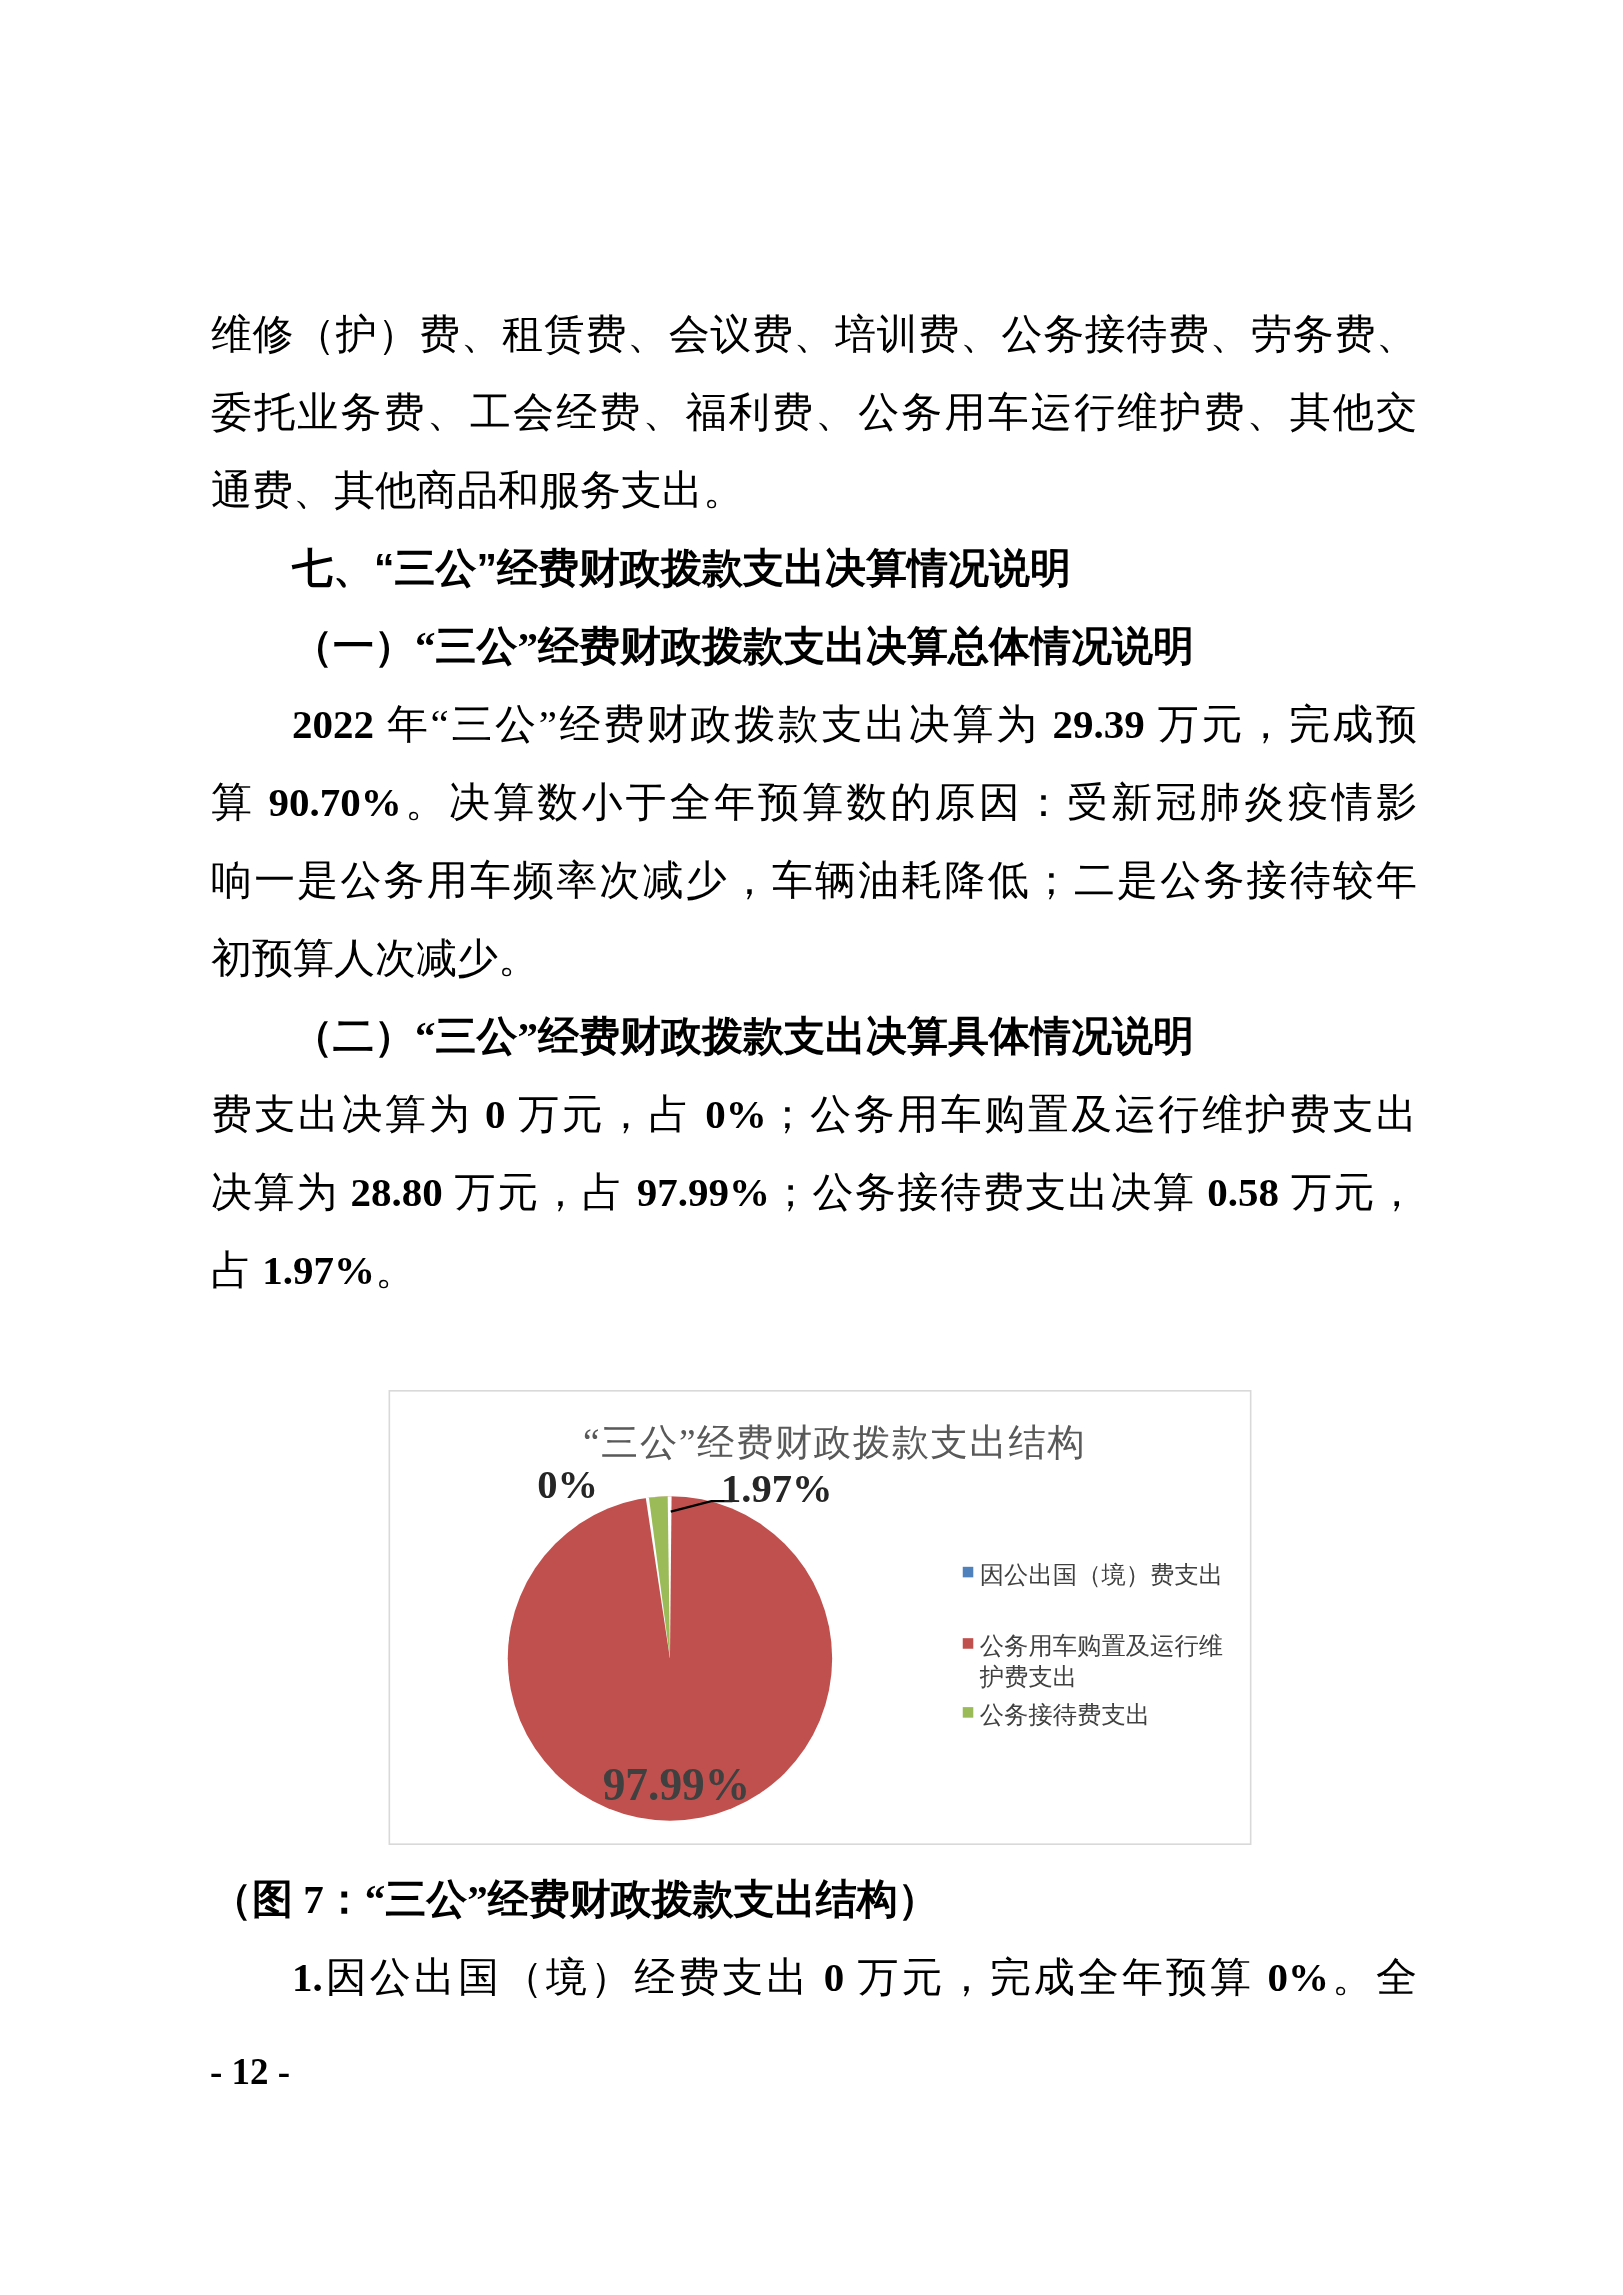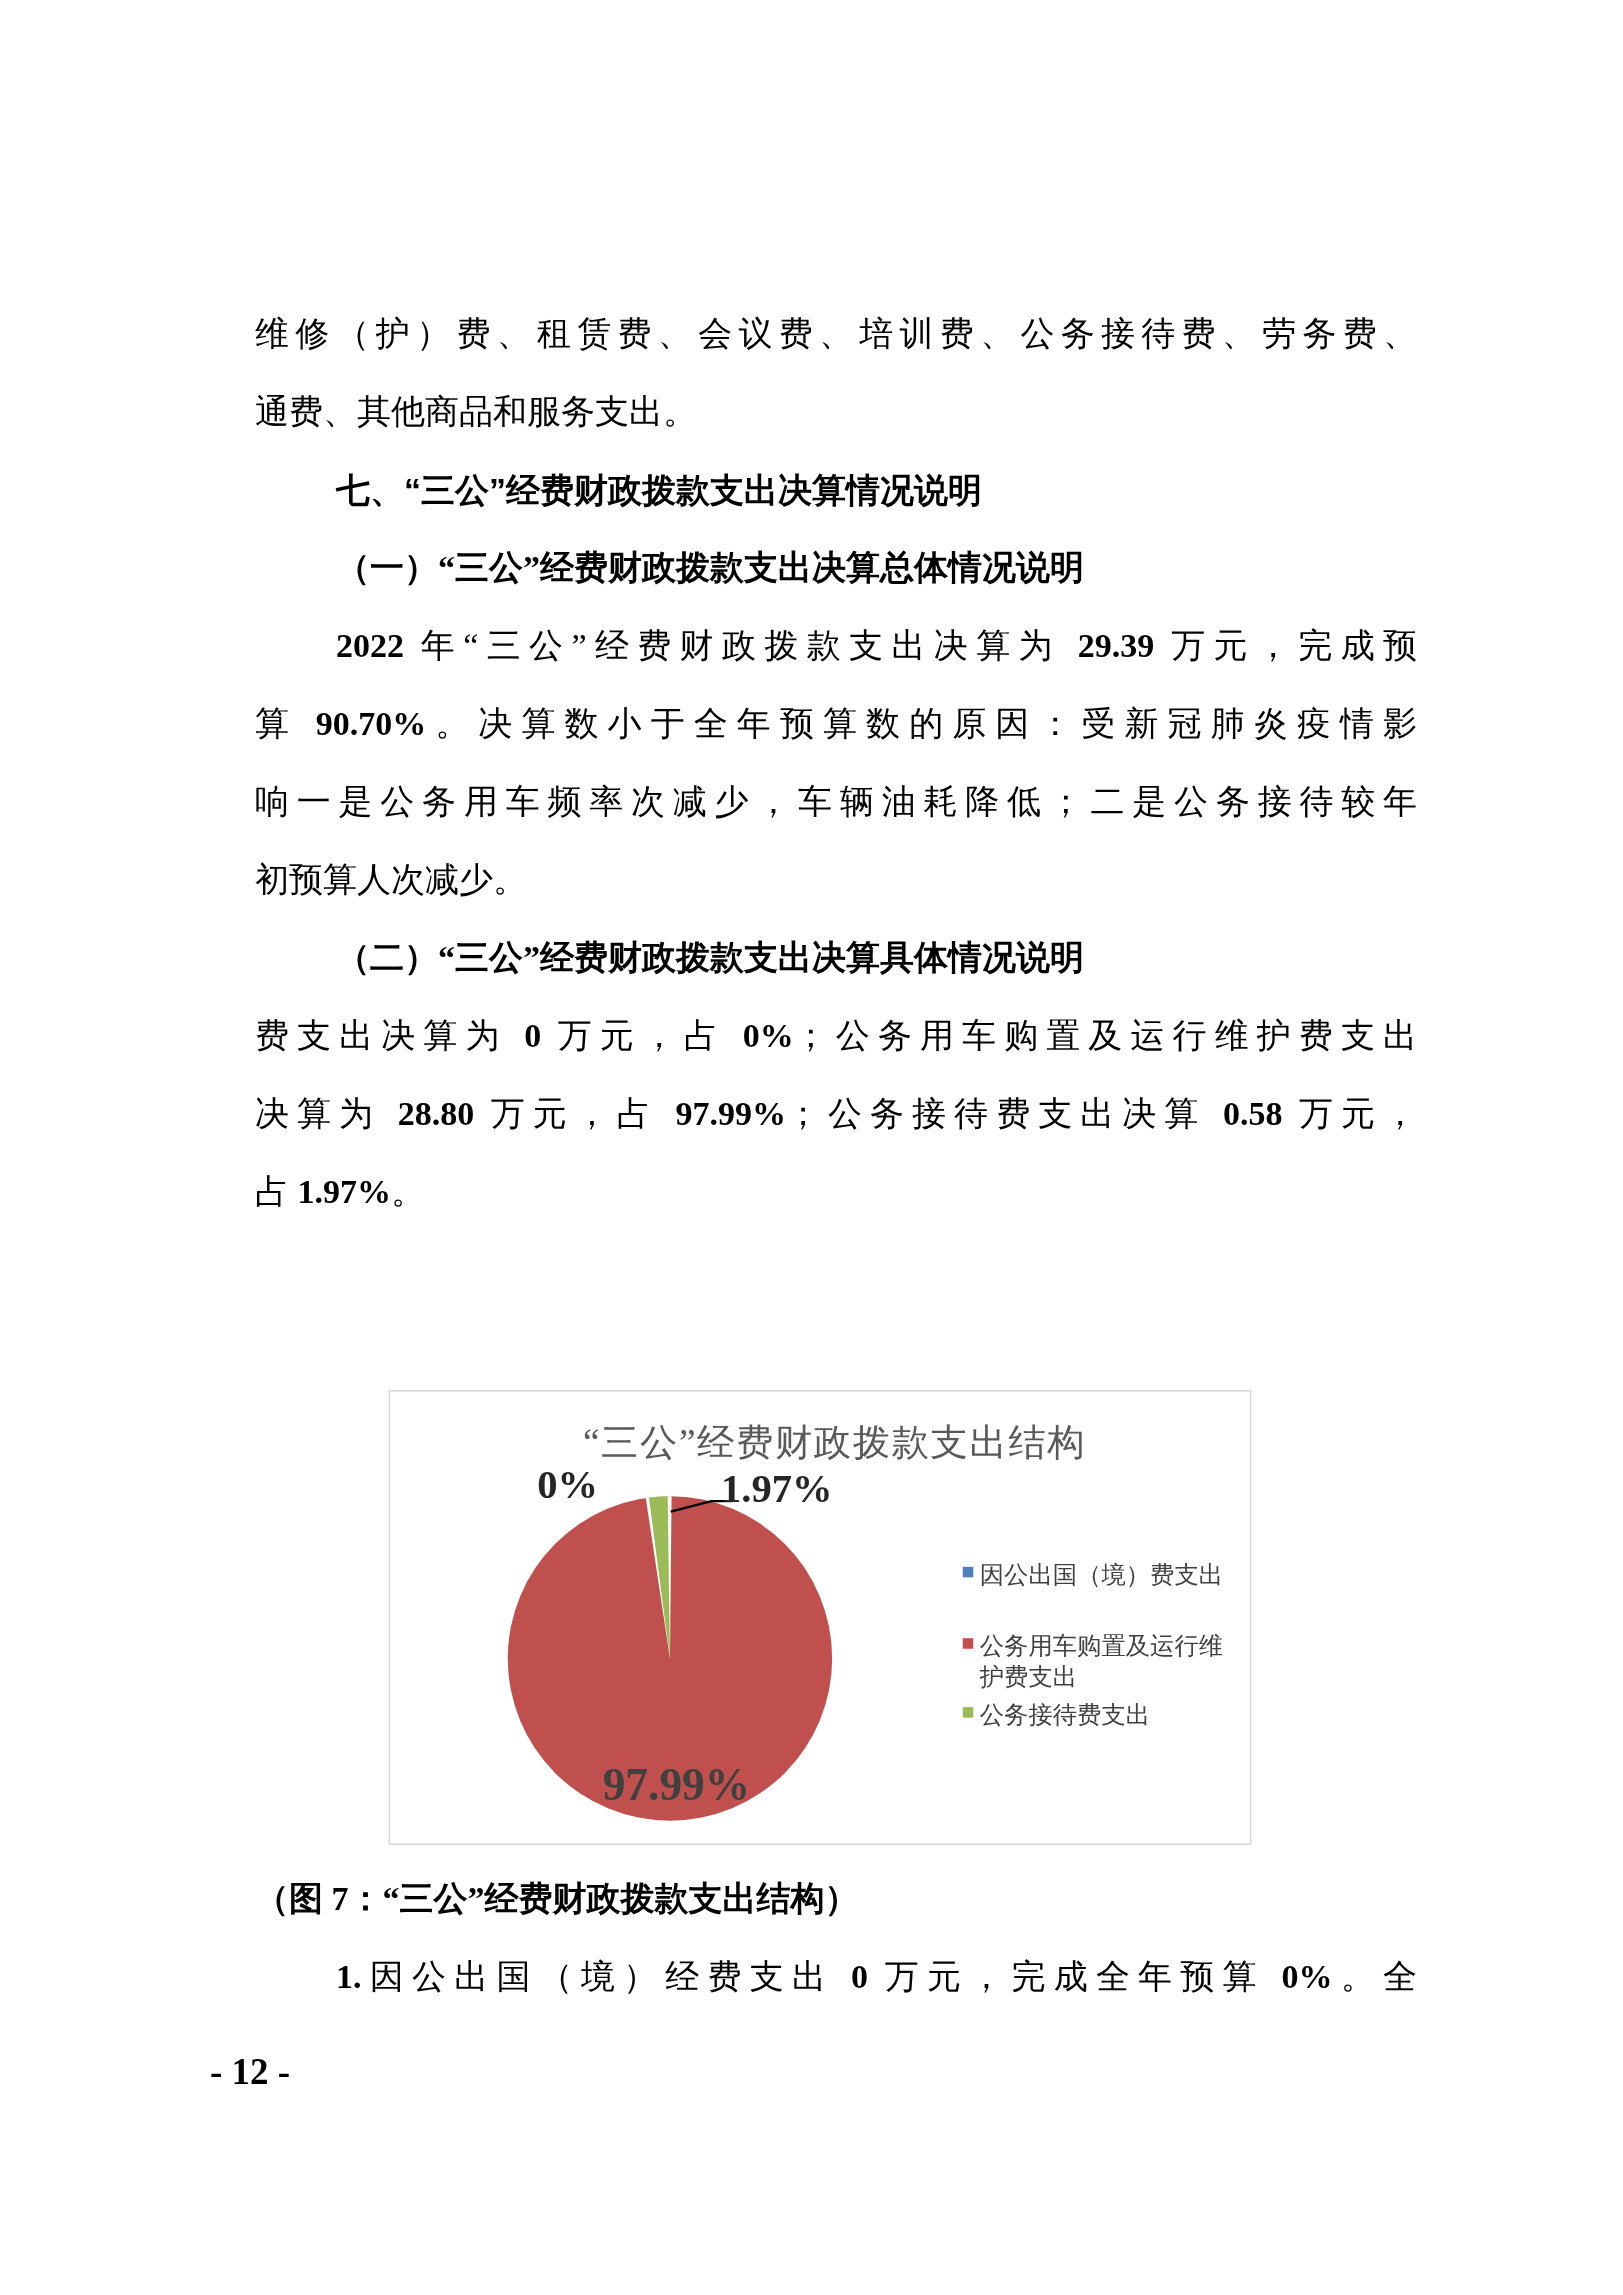--- a/index.html
+++ b/index.html
@@ -1,19 +1,19 @@
 <!DOCTYPE html>
 <html style="font-size:13px"><head>
 <meta charset="utf-8">
 <style>
   html,body{margin:0;padding:0;background:#ffffff;}
   .page{position:relative;width:1623px;height:2295px;background:#ffffff;overflow:hidden;
         font-family:"Liberation Serif","DejaVu Serif",serif;color:#000;}
   .col{position:absolute;left:211px;width:1206px;}
-  .line{height:78px;line-height:78px;font-size:34px;white-space:normal;overflow:hidden;margin-left:44px;}
+  .line{height:78px;line-height:78px;font-size:41px;white-space:normal;overflow:hidden;}
   .line.j{text-align:justify;text-align-last:justify;}
   .line.c{text-align:left;}
   .line.ind{text-indent:81px;}
   .line.heading{font-family:"Liberation Sans","DejaVu Sans",sans-serif;font-weight:bold;}
   .line.sub{font-weight:bold;}
   .line b{font-weight:bold;}
   #pagenum{position:absolute;left:210px;top:2047px;height:49px;line-height:49px;
            font-size:37px;font-weight:bold;}
   #chartbox{position:absolute;left:388px;top:1390px;width:864px;height:335px;}
   svg text{font-family:"Liberation Serif","DejaVu Serif",serif;}
@@ -22,20 +22,21 @@
   .plabel2{font-size:56px;font-weight:bold;fill:#404040;}
   .legtext{font-size:30px;fill:#404040;}
 </style>
 </head>
 <body>
 
 <div class="page">
 
   <div class="col" id="block1" style="top:295px">
       <div class="line j"><span>维修（护）费、租赁费、会议费、培训费、公务接待费、劳务费、</span></div>
+      <div class="line j"><span>委托业务费、工会经费、福利费、公务用车运行维护费、其他交</span></div>
       <div class="line"><span>通费、其他商品和服务支出。</span></div>
       <div class="line ind heading"><b>七、“三公”经费财政拨款支出决算情况说明</b></div>
       <div class="line ind sub"><b>（一）“三公”经费财政拨款支出决算总体情况说明</b></div>
       <div class="line j ind"><b>2022</b><span> 年“三公”经费财政拨款支出决算为 </span><b>29.39</b><span> 万元，完成预</span></div>
       <div class="line j"><span>算 </span><b>90.70%</b><span>。决算数小于全年预算数的原因：受新冠肺炎疫情影</span></div>
       <div class="line j"><span>响一是公务用车频率次减少，车辆油耗降低；二是公务接待较年</span></div>
       <div class="line"><span>初预算人次减少。</span></div>
       <div class="line ind sub"><b>（二）“三公”经费财政拨款支出决算具体情况说明</b></div>
       <div class="line j"><span>费支出决算为 </span><b>0</b><span> 万元，占 </span><b>0%</b><span>；公务用车购置及运行维护费支出</span></div>
       <div class="line j"><span>决算为 </span><b>28.80</b><span> 万元，占 </span><b>97.99%</b><span>；公务接待费支出决算 </span><b>0.58</b><span> 万元，</span></div>

